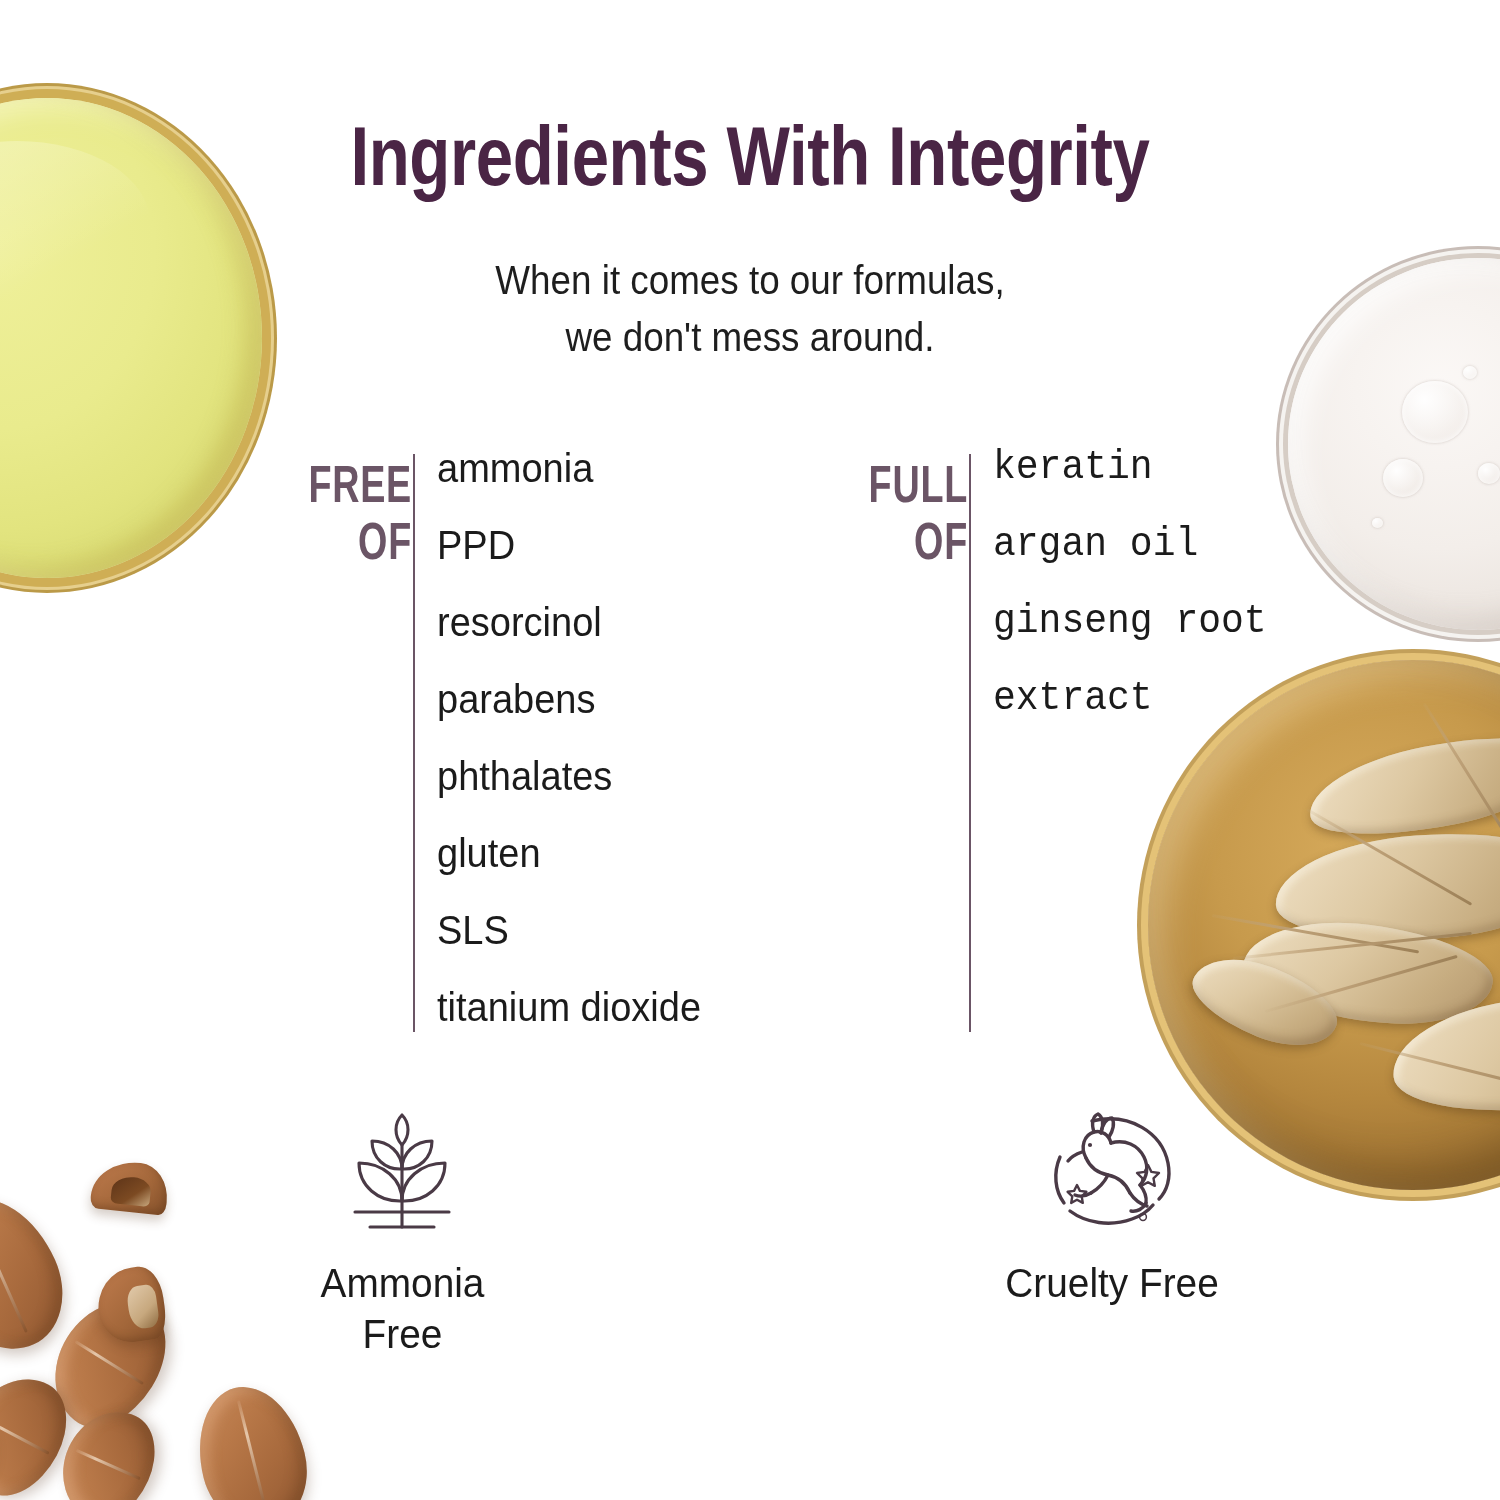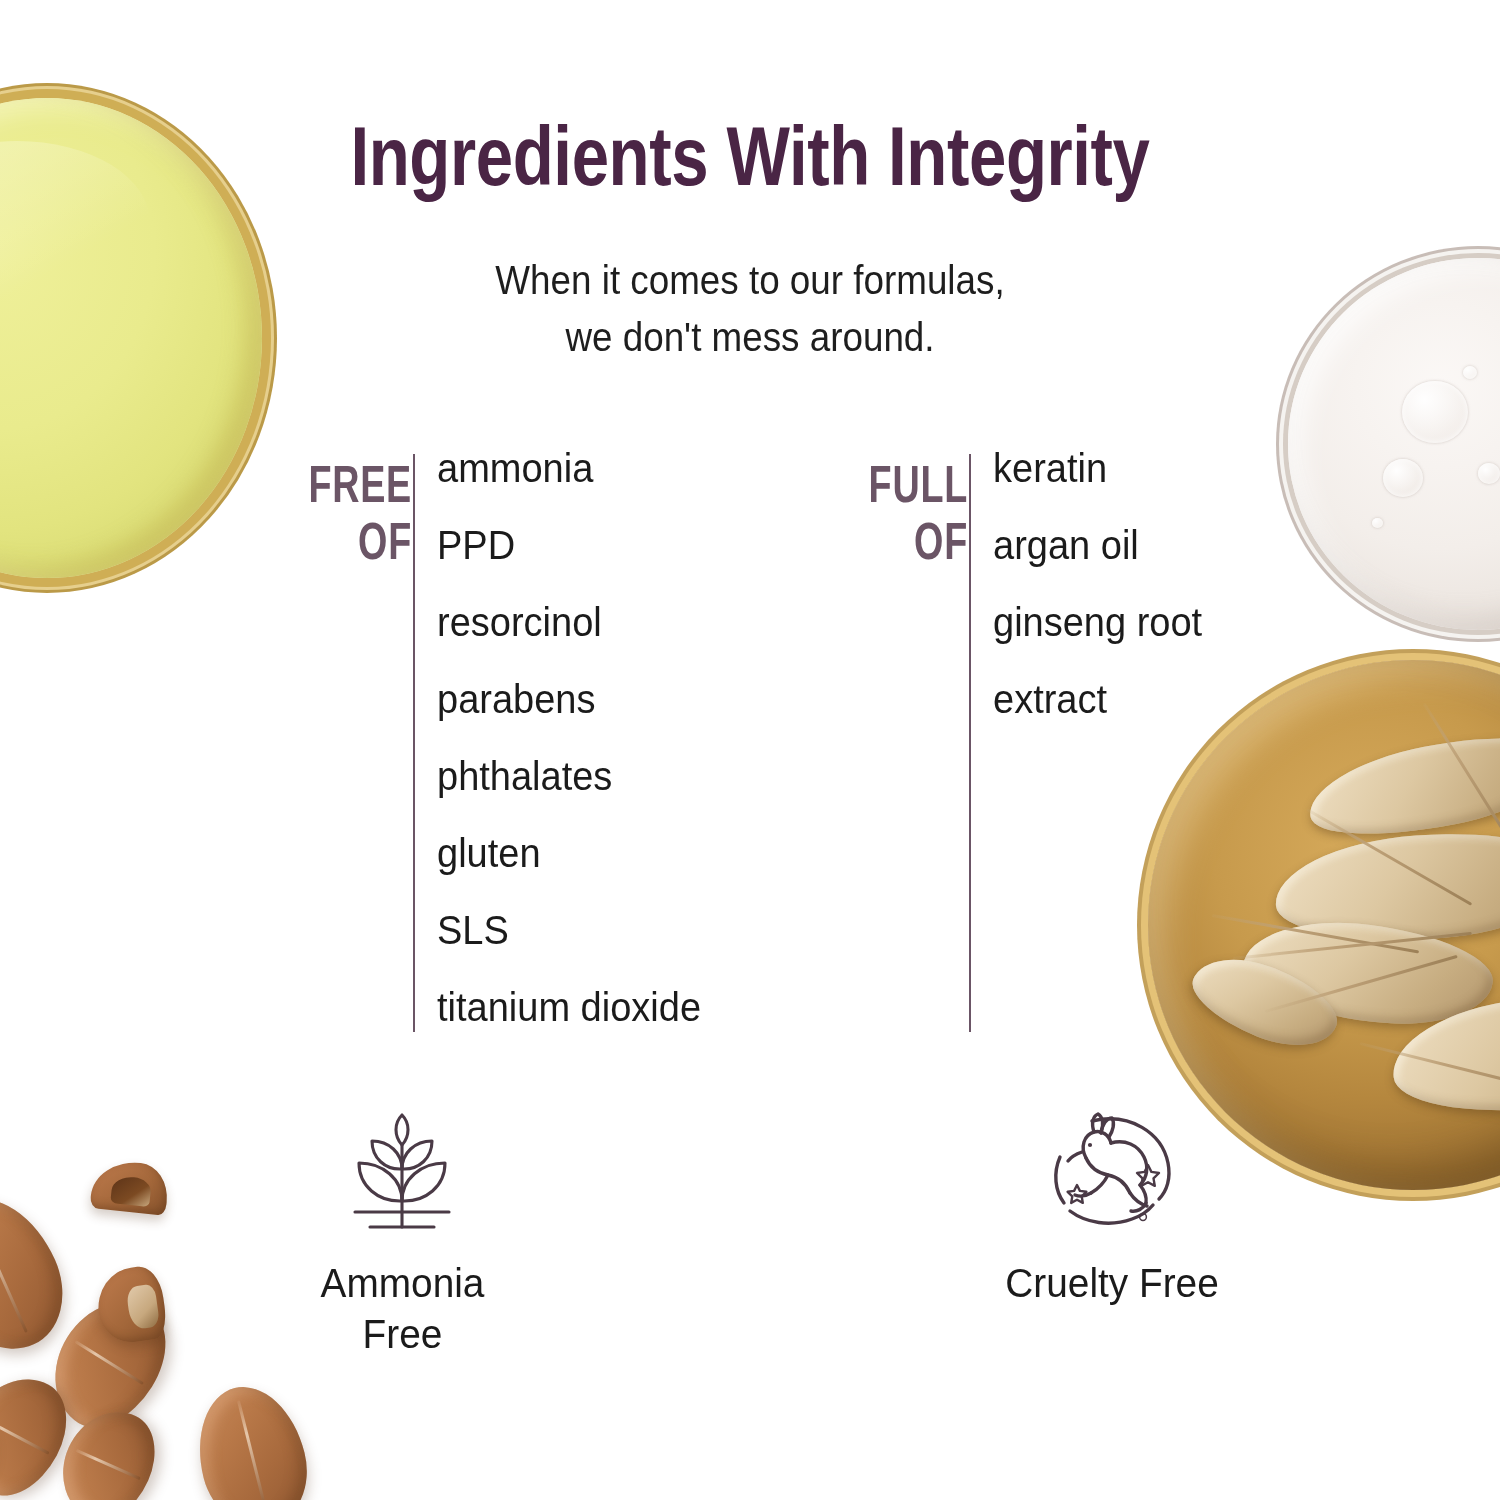--- a/index.html
+++ b/index.html
@@ -187,21 +187,21 @@
   #col-full .col-rule { left: 209px; height: 578px; }
 
   .col-list {
     position: absolute;
     top: 0;
     margin: 0;
     padding: 0;
     list-style: none;
   }
   #col-free .col-list { left: 197px; }
-  #col-full .col-list { left: 233px; }
+  #col-full .col-list { left: 233px; font-family: Liberation Mono, monospace; }
 
   .col-list li {
     font-size: 40px;
     font-weight: 400;
     line-height: 1.0;
     color: #1b1b1b;
     white-space: nowrap;
     transform: scaleX(0.95);
     transform-origin: left center;
   }

